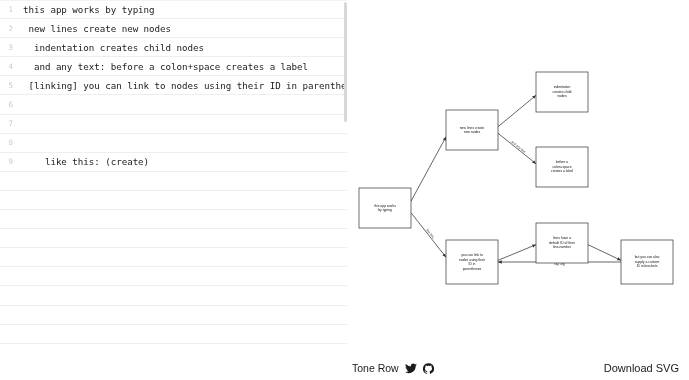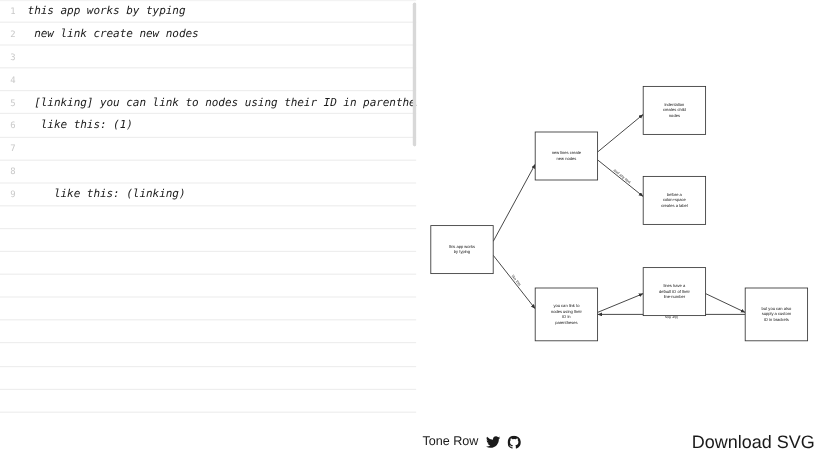--- a/index.html
+++ b/index.html
@@ -34,21 +34,21 @@
   .gutter {
     width: 17px;
     flex: 0 0 17px;
     text-align: right;
     padding-right: 4px;
     color: #c9c9c9;
     font-size: 7.4px;
     font-family: "DejaVu Sans Mono", monospace;
     user-select: none;
   }
-  .code-text { flex: 1 1 auto; padding-left: 6px; font-style: italic; }
+  .code-text { flex: 1 1 auto; padding-left: 6px; }
 
   
   .graph-pane {
     width: 341px; height: 380px;
     position: relative;
     background: #ffffff;
   }
   .graph-svg { position: absolute; left: 0; top: 0; }
 
   .gnode-text {
@@ -93,49 +93,49 @@
   }
   .brand-name {
     font-size: 10.5px;
     color: #1a1a1a;
     font-family: "Liberation Sans", sans-serif;
   }
   .social-icon { display: inline-flex; align-items: center; cursor: pointer; }
   .footer-right {
     position: absolute;
     right: 10px;
-    font-size: 15px;
+    font-size: 11px;
     color: #1a1a1a;
     cursor: pointer;
     font-family: "Liberation Sans", sans-serif;
   }
   .scroll-thumb {
     position: absolute;
     right: 0.5px; top: 2px;
     width: 3px; height: 120px;
     background: #d8d8d8;
     border-radius: 2px;
   }
 </style>
 </head>
 <body>
 
 <div id="app">
 
   <div class="editor-pane">
     <div id="editor-lines">
         <div class="code-line"><span class="gutter">1</span><span class="code-text">this app works by typing</span></div>
-        <div class="code-line"><span class="gutter">2</span><span class="code-text"> new link create new nodes</span></div>
-        <div class="code-line"><span class="gutter">3</span></div>
-        <div class="code-line"><span class="gutter">4</span></div>
+        <div class="code-line"><span class="gutter">2</span><span class="code-text"> new lines create new nodes</span></div>
+        <div class="code-line"><span class="gutter">3</span><span class="code-text">  indentation creates child nodes</span></div>
+        <div class="code-line"><span class="gutter">4</span><span class="code-text">  and any text: before a colon+space creates a label</span></div>
         <div class="code-line"><span class="gutter">5</span><span class="code-text"> [linking] you can link to nodes using their ID in parentheses</span></div>
-        <div class="code-line"><span class="gutter">6</span><span class="code-text">  like this: (1)</span></div>
+        <div class="code-line"><span class="gutter">6</span></div>
         <div class="code-line"><span class="gutter">7</span></div>
         <div class="code-line"><span class="gutter">8</span></div>
-        <div class="code-line"><span class="gutter">9</span><span class="code-text">    like this: (linking)</span></div>
+        <div class="code-line"><span class="gutter">9</span><span class="code-text">    like this: (create)</span></div>
         <div class="code-line"><span class="gutter"></span><span class="code-text"></span></div>
         <div class="code-line"><span class="gutter"></span><span class="code-text"></span></div>
         <div class="code-line"><span class="gutter"></span><span class="code-text"></span></div>
         <div class="code-line"><span class="gutter"></span><span class="code-text"></span></div>
         <div class="code-line"><span class="gutter"></span><span class="code-text"></span></div>
         <div class="code-line"><span class="gutter"></span><span class="code-text"></span></div>
         <div class="code-line"><span class="gutter"></span><span class="code-text"></span></div>
         <div class="code-line"><span class="gutter"></span><span class="code-text"></span></div>
         <div class="code-line"><span class="gutter"></span><span class="code-text"></span></div>
         <div class="code-line"><span class="gutter"></span><span class="code-text"></span></div>

